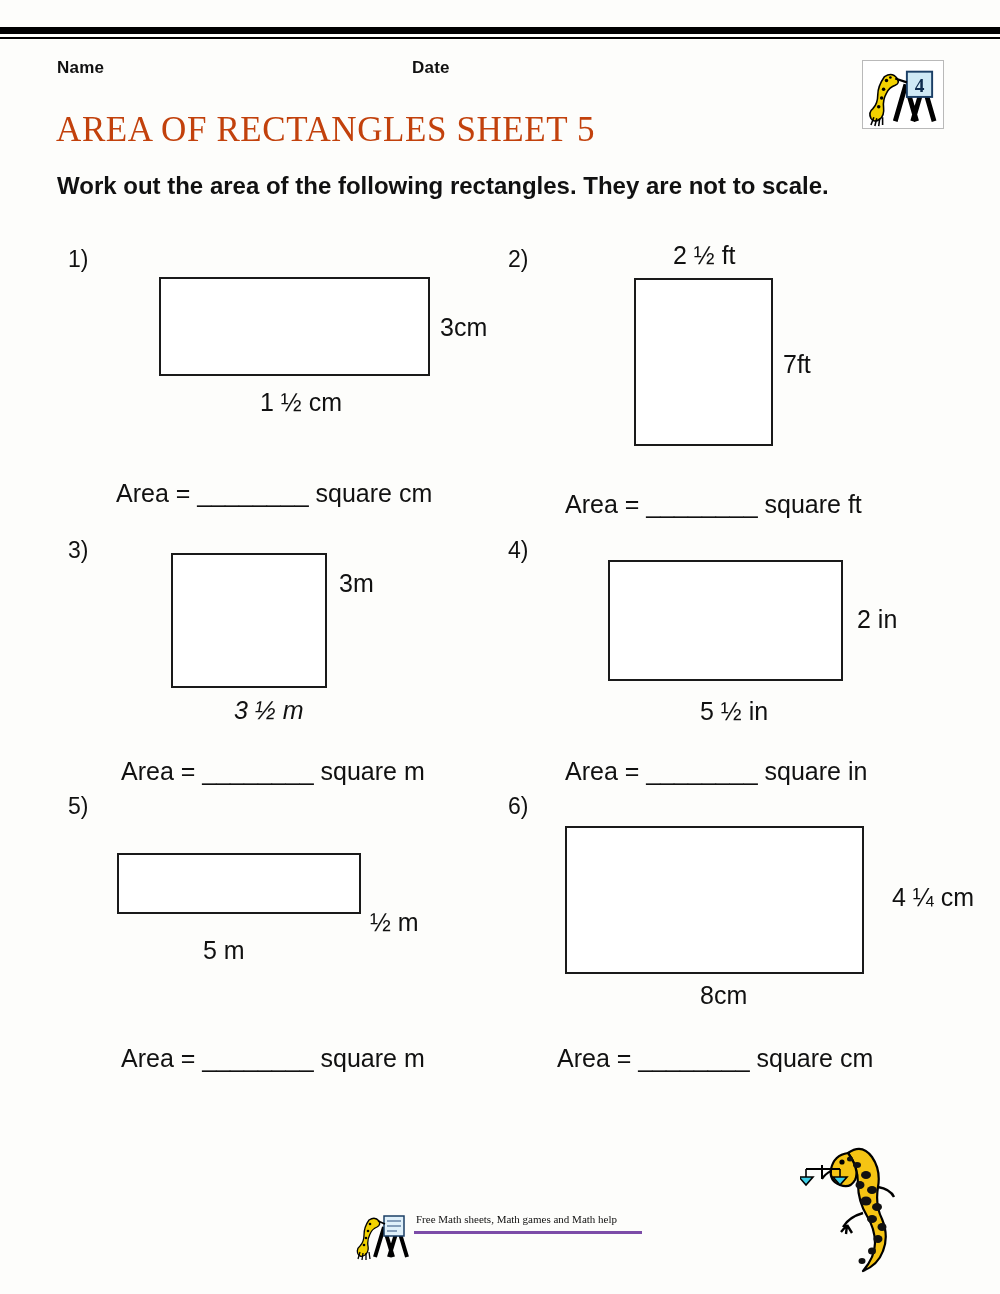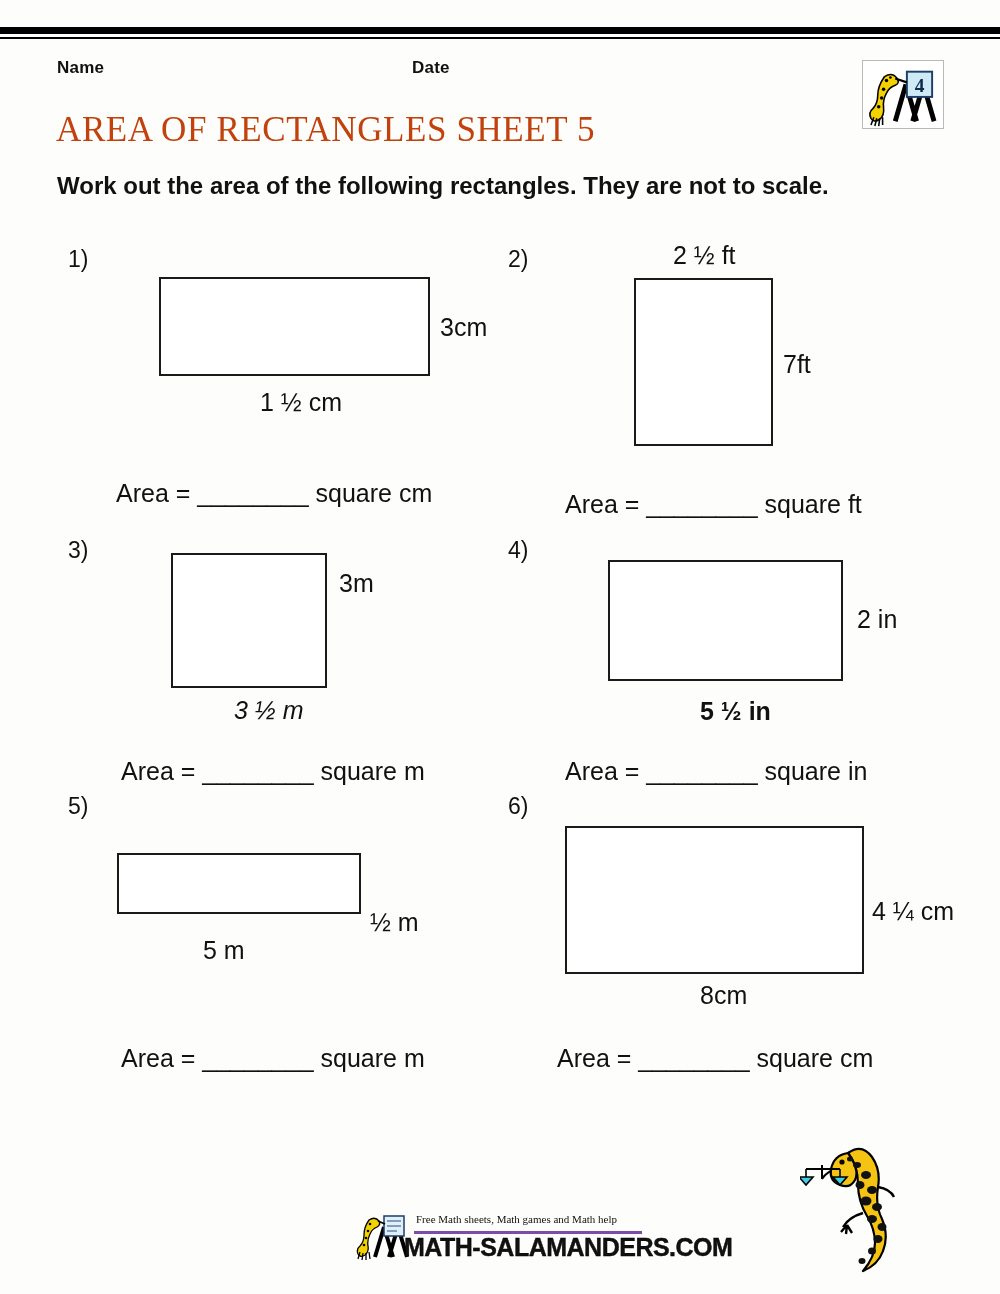--- a/index.html
+++ b/index.html
@@ -210,36 +210,36 @@
 <div class="rect" style="left:171px; top:553px; width:156px; height:135px;"></div>
 <div class="dim" style="left:339px; top:569px;">3m</div>
 <div class="dim" style="left:234px; top:696px;font-style:italic;">3 ½ m</div>
 <div class="area-line" style="left:121px; top:757px;">
   <span>Area = </span><span>________</span><span> square m</span>
 </div>
 
 <div class="problem-num" style="left:508px; top:537px;">4)</div>
 <div class="rect" style="left:608px; top:560px; width:235px; height:121px;"></div>
 <div class="dim" style="left:857px; top:605px;">2 in</div>
-<div class="dim" style="left:700px; top:697px;font-weight:bold;">5 ½ in</div>
+<div class="dim" style="left:700px; top:697px;">5 ½ in</div>
 <div class="area-line" style="left:565px; top:757px;">
   <span>Area = </span><span>________</span><span> square in</span>
 </div>
 
 <div class="problem-num" style="left:68px; top:793px;">5)</div>
 <div class="rect" style="left:117px; top:853px; width:244px; height:61px;"></div>
 <div class="dim" style="left:370px; top:908px;">½ m</div>
 <div class="dim" style="left:203px; top:936px;">5 m</div>
 <div class="area-line" style="left:121px; top:1044px;">
   <span>Area = </span><span>________</span><span> square m</span>
 </div>
 
 <div class="problem-num" style="left:508px; top:793px;">6)</div>
 <div class="rect" style="left:565px; top:826px; width:299px; height:148px;"></div>
-<div class="dim" style="left:872px; top:883px;margin-top:14px;">4 ¼ cm</div>
+<div class="dim" style="left:892px; top:883px;">4 ¼ cm</div>
 <div class="dim" style="left:700px; top:981px;">8cm</div>
 <div class="area-line" style="left:557px; top:1044px;">
   <span>Area = </span><span>________</span><span> square cm</span>
 </div>
 
 <div class="salamander-art">
   <svg viewBox="0 0 175 140" width="175" height="140">
 
     <path d="M48 18 q14 -10 24 4 q9 13 6 30 q-3 18 4 32 q7 17 1 32 q-5 14 -20 20 q12 -14 12 -28 q0 -14 -8 -27 q-9 -15 -9 -32 q0 -18 -10 -31 z" fill="#f5c413" stroke="#000" stroke-width="2.2" stroke-linejoin="round"></path>
 
@@ -283,14 +283,13 @@
     <path d="M13 9 q6 -4 10 1 q2 4 -2 6 q-5 2 -7 7 q-3 6 -2 12 q1 6 -3 9 q-5 3 -7 -1 q-2 -5 2 -8 q4 -4 4 -11 q0 -8 5 -15 z" fill="#f2d200" stroke="#000" stroke-width="1.3"></path>
     <path d="M22 10 L29 13" stroke="#000" stroke-width="1.6"></path>
     <circle cx="14" cy="13" r="1.3" fill="#000"></circle>
     <circle cx="12" cy="20" r="1.3" fill="#000"></circle>
     <circle cx="10" cy="27" r="1.3" fill="#000"></circle>
     <circle cx="8" cy="34" r="1.3" fill="#000"></circle>
     <path d="M4 41 L2 48 M7 42 L6 49 M10 42 L10 49 M13 41 L14 48" stroke="#000" stroke-width="1.3"></path>
   </svg>
   <div class="footer-tag">Free Math sheets, Math games and Math help</div>
   <div class="footer-underline"></div>
-  <div class="footer-domain">MATH-SALAMANDERS.COM</div>
 </div>
 
 </body></html>

